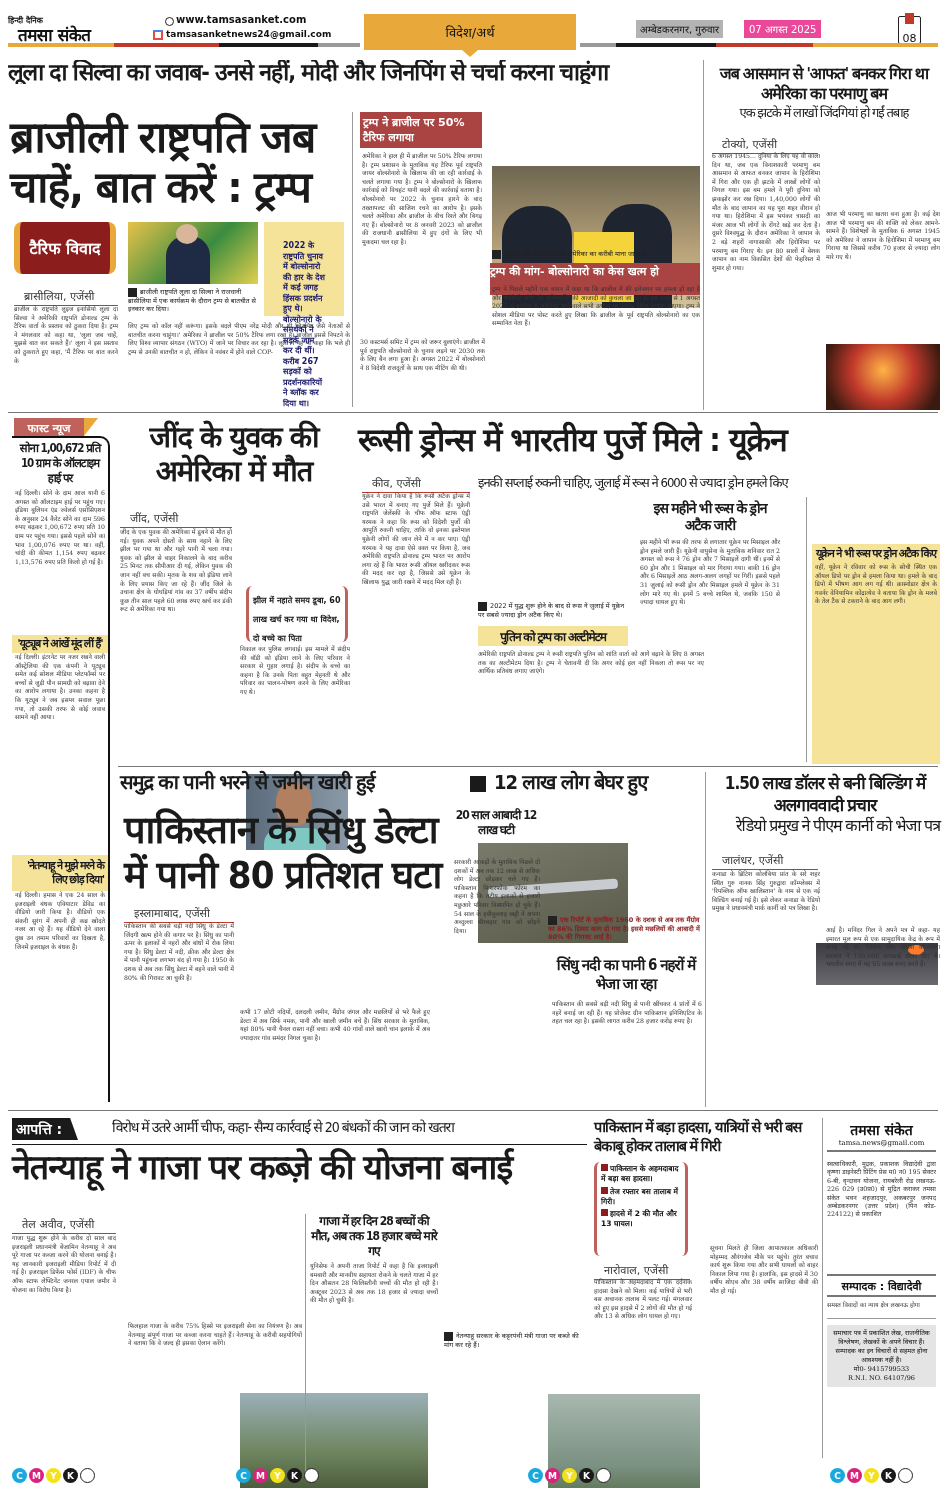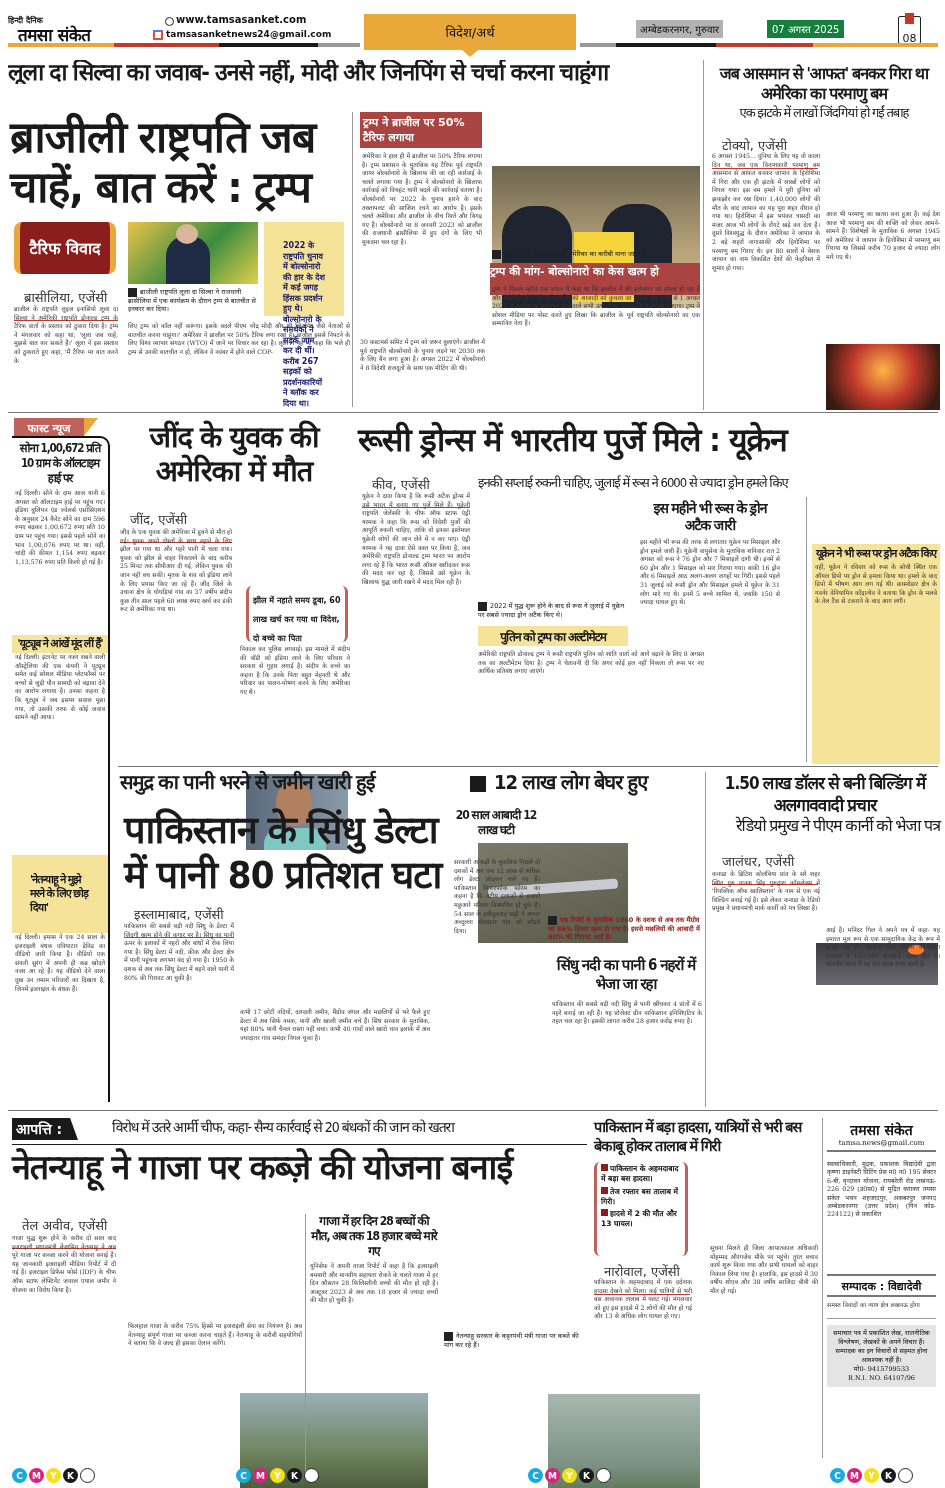--- a/index.html
+++ b/index.html
@@ -1,20 +1,20 @@
 <!DOCTYPE html>
 <html><head>
 <meta charset="utf-8">
 <style>
 *{box-sizing:border-box;margin:0;padding:0}
 body{width:945px;height:1488px;background:#fff;font-family:"DejaVu Sans",sans-serif;color:#111;position:relative;overflow:hidden}
 .abs{position:absolute}
 .hl{font-family:"DejaVu Sans Condensed","DejaVu Sans",sans-serif;font-weight:bold;color:#1a1a1a;letter-spacing:-1px;line-height:1.05}
 .body-text{font-family:"DejaVu Serif",serif;font-size:6.2px;line-height:8.6px;color:#333;text-align:justify;overflow:hidden}
-.dateline{font-size:13px;color:#333;border-bottom:1.5px solid #c0392b;padding-bottom:14px;padding-left:10px}
+.dateline{font-size:11px;color:#333;border-bottom:1.5px solid #c0392b;padding-bottom:2px;padding-left:10px}
 .img{background:#889;overflow:hidden;position:relative}
 .cap{font-size:7px;line-height:9px;color:#222}
 .cap::before{content:"";display:inline-block;width:9px;height:9px;background:#222;margin-right:3px;vertical-align:middle}
 .redbox{background:#a94442;color:#fff;font-weight:bold;text-align:left}
 .yellowbox{background:#f6e39a}
 .vline{position:absolute;width:1px;background:#999}
 .cmyk{display:flex;gap:2px}
 .cmyk span{width:15px;height:15px;border-radius:50%;font-size:9px;color:#fff;display:flex;align-items:center;justify-content:center;font-weight:bold}
 </style>
 </head>
@@ -25,21 +25,21 @@
   <div class="abs" style="left:18px;top:23px;font-size:17px;font-weight:bold;letter-spacing:-0.5px">तमसा संकेत</div>
   <div class="abs" style="left:153px;top:30px;width:10px;height:10px;border:2px solid #e74c3c;border-top-color:#4285f4;font-size:0"></div>
   <div class="abs" style="left:165px;top:17px;width:9px;height:9px;border:1px solid #222;border-radius:50%"></div>
   <a class="abs" style="left:176px;top:14px;font-size:10px;font-weight:bold;color:#111;text-decoration:none">www.tamsasanket.com</a>
   <a class="abs" style="left:166px;top:29px;font-size:9px;font-weight:bold;color:#111;text-decoration:none">tamsasanketnews24@gmail.com</a>
   <div class="abs" style="left:364px;top:14px;width:212px;height:36px;background:#e8a93a;display:flex;align-items:center;justify-content:center">
     <span style="font-size:13px">विदेश/अर्थ</span>
   </div>
   <div class="abs" style="left:462px;top:50px;width:0;height:0;border-left:8px solid transparent;border-right:8px solid transparent;border-top:7px solid #e8a93a"></div>
   <div class="abs" style="left:636px;top:20px;padding:2px 4px;background:#b3b3b3;font-size:10px">अम्बेडकरनगर, गुरुवार</div>
-  <div class="abs" style="left:767px;top:20px;padding:2px 5px;background:#15803d;color:#fff;font-size:10px">07 अगस्त 2025</div>
+  <div class="abs" style="left:744px;top:20px;padding:2px 5px;background:#ec4899;color:#fff;font-size:10px">07 अगस्त 2025</div>
   <div class="abs" style="left:898px;top:16px;width:23px;height:28px;border:1.5px solid #222;border-radius:2px;text-align:center;padding-top:10px">
     <span style="font-size:11px">08</span>
   </div>
   <div class="abs" style="left:905px;top:13px;width:9px;height:11px;background:#c0392b"></div>
   <div class="abs" style="left:8px;top:43px;width:352px;height:4px;background:linear-gradient(90deg,#e8a93a 0 30%,#c0392b 30% 60%,#1a1a1a 60% 88%,#999 88%)"></div>
   <div class="abs" style="left:580px;top:43px;width:358px;height:4px;background:linear-gradient(90deg,#999 0 10%,#1a1a1a 10% 38%,#c0392b 38% 65%,#e8a93a 65%)"></div>
 </div>
 
 <div class="abs hl" style="left:8px;top:60px;width:690px;font-size:23px;white-space:nowrap;overflow:hidden">लूला दा सिल्वा का जवाब- उनसे नहीं, मोदी और जिनपिंग से चर्चा करना चाहूंगा</div>
 <div class="abs hl" style="left:10px;top:112px;width:338px;font-size:43px;line-height:50px">ब्राजीली राष्ट्रपति जब चाहें, बात करें : ट्रम्प</div>
@@ -89,21 +89,21 @@
 <div class="abs" style="left:12px;top:436px;width:98px;height:666px;border-right:2px solid #111;border-top:2px solid #111;border-radius:0 10px 0 0">
   <div>
     <div class="hl" style="font-size:11.5px;line-height:15px;text-align:center;padding:3px 2px">सोना 1,00,672 प्रति 10 ग्राम के ऑलटाइम हाई पर</div>
     <div class="body-text" style="height:140px;padding:0 3px">नई दिल्ली। सोने के दाम आज यानी 6 अगस्त को ऑलटाइम हाई पर पहुंच गए। इंडिया बुलियन एंड ज्वेलर्स एसोसिएशन के अनुसार 24 कैरेट सोने का दाम 596 रुपए बढ़कर 1,00,672 रुपए प्रति 10 ग्राम पर पहुंच गया। इससे पहले सोने का भाव 1,00,076 रुपए पर था। वहीं, चांदी की कीमत 1,154 रुपए बढ़कर 1,13,576 रुपए प्रति किलो हो गई है।</div>
   </div>
   <div style="margin-top:6px">
     <div class="hl yellowbox" style="font-size:11px;line-height:14px;text-align:center;padding:2px">'यूट्यूब ने आंखें मूंद लीं हैं'</div>
     <div class="body-text" style="height:196px;padding:0 3px">नई दिल्ली। इंटरनेट पर नजर रखने वाली ऑस्ट्रेलिया की एक कंपनी ने यूट्यूब समेत कई सोशल मीडिया प्लेटफॉर्म्स पर बच्चों से जुड़ी यौन सामग्री को बढ़ावा देने का आरोप लगाया है। उनका कहना है कि यूट्यूब ने जब इसपर सवाल पूछा गया, तो उसकी तरफ से कोई जवाब सामने नहीं आया।</div>
   </div>
   <div style="margin-top:6px">
-    <div class="hl yellowbox" style="font-size:11px;line-height:14px;text-align:left;padding:18px">'नेतन्याहू ने मुझे मरने के लिए छोड़ दिया'</div>
+    <div class="hl yellowbox" style="font-size:11px;line-height:14px;text-align:right;padding:4px">'नेतन्याहू ने मुझे मरने के लिए छोड़ दिया'</div>
     <div class="body-text" style="height:175px;padding:0 3px">नई दिल्ली। हमास ने एक 24 साल के इजराइली बंधक एवियाटार डेविड का वीडियो जारी किया है। वीडियो एक संकरी सुरंग में अपनी ही कब्र खोदते नजर आ रहे हैं। यह वीडियो देने वाला दुख उन तमाम परिवारों का दिखता है, जिनमें इजराइल के बंधक हैं।</div>
   </div>
 </div>
 
 <div class="abs hl" style="left:124px;top:420px;width:220px;font-size:29px;line-height:34px;text-align:center">जींद के युवक की अमेरिका में मौत</div>
 <div class="abs dateline" style="left:120px;top:510px;width:112px">जींद, एजेंसी</div>
 <div class="abs body-text" style="left:120px;top:528px;width:112px;height:228px">जींद के एक युवक की अमेरिका में डूबने से मौत हो गई। युवक अपने दोस्तों के साथ नहाने के लिए झील पर गया था और गहरे पानी में चला गया। युवक को झील से बाहर निकालने के बाद करीब 25 मिनट तक सीपीआर दी गई, लेकिन युवक की जान नहीं बच सकी। मृतक के शव को इंडिया लाने के लिए प्रयास किए जा रहे हैं। जींद जिले के उचाना क्षेत्र के घोघड़ियां गांव का 37 वर्षीय संदीप कुछ तीन साल पहले 60 लाख रुपए खर्च कर डंकी रूट से अमेरिका गया था।</div>
 <div class="abs img" style="left:246px;top:504px;width:102px;height:76px;background:linear-gradient(90deg,#5a6a7a,#8a9aa8)">
   <div class="abs" style="left:30px;top:8px;width:36px;height:44px;background:#b08060;border-radius:45%"></div>
   <div class="abs" style="left:18px;top:54px;width:62px;height:22px;background:#7fc8c2;border-radius:16px 16px 0 0"></div>

